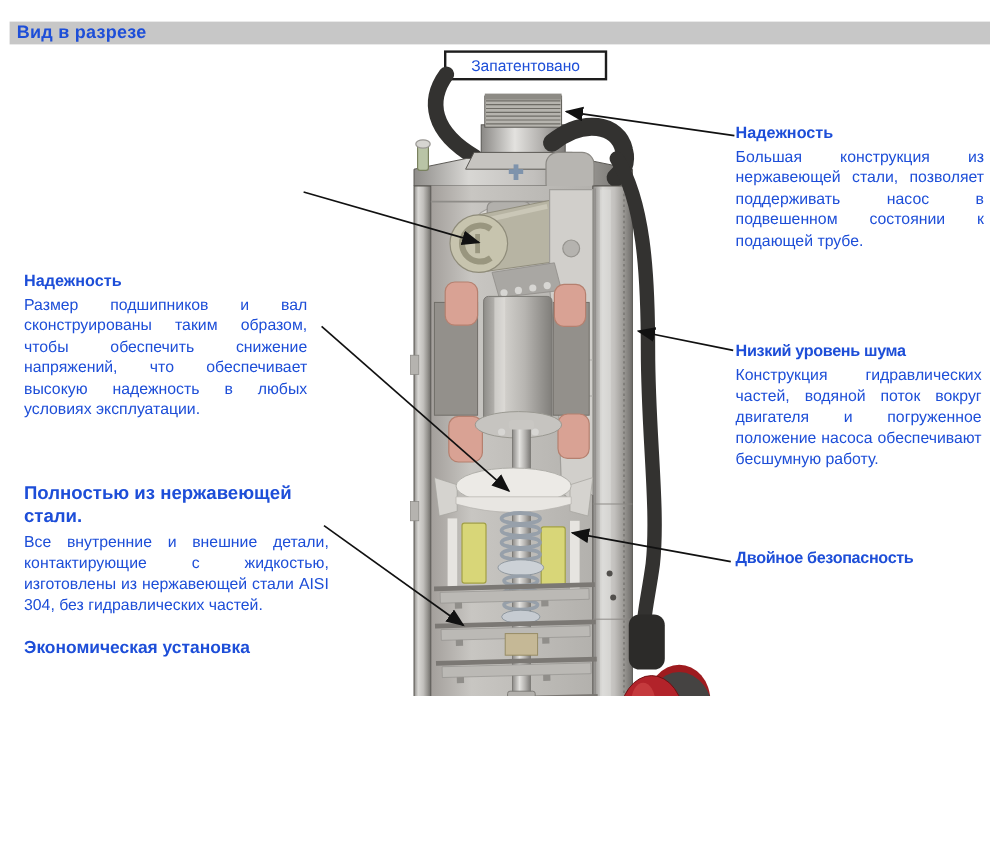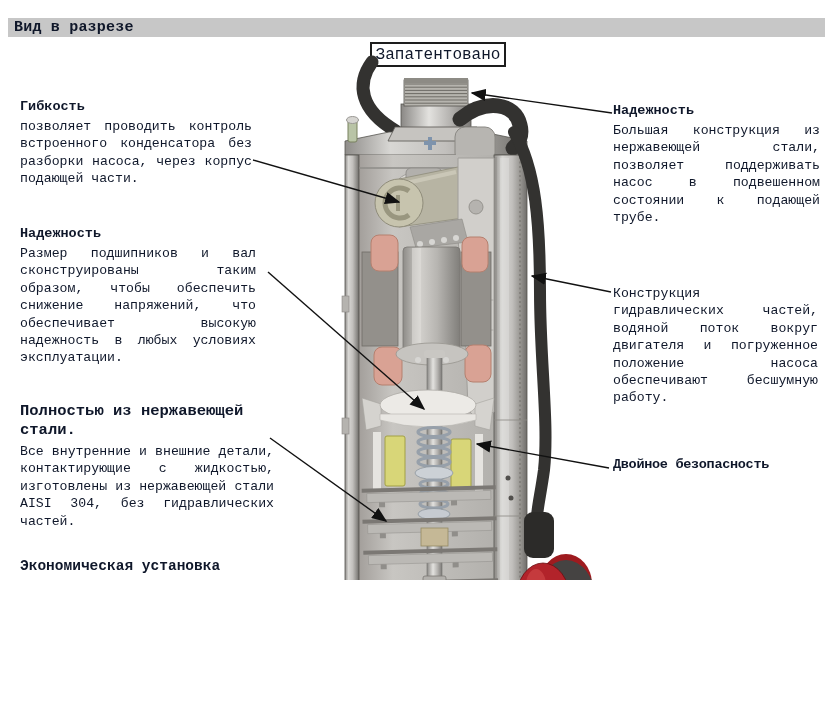--- a/index.html
+++ b/index.html
@@ -1,23 +1,23 @@
 <!DOCTYPE html>
 <html><head>
 <meta charset="utf-8">
 <style>
   html,body { margin:0; padding:0; background:#ffffff; }
   .page { position:relative; width:833px; height:580px; background:#fff; overflow:hidden;
-          font-family:Liberation Mono, monospace; color:#0f172a; }
+          font-family:Liberation Sans, sans-serif; color:#1d4ed8; }
   .header-bar { position:absolute; left:8px; top:18px; width:817px; height:19px;
                 display:flex; align-items:center; background:#c7c7c7; }
   .header-bar span { font-size:15px; font-weight:bold; padding-left:6px; letter-spacing:.2px; }
   .patent-box { position:absolute; left:370px; top:42px; width:132px; height:21px;
                 border:2px solid #1d1d1d; background:#fff; display:flex; align-items:center;
-                justify-content:center; font-size:16px; }
+                justify-content:center; font-size:13px; }
   .figure-svg { position:absolute; left:0; top:0; }
   .ann { position:absolute; }
   .ann h3 { margin:0 0 3px 0; font-size:13.5px; line-height:16px; font-weight:bold; }
   .ann p  { margin:0; font-size:13.2px; line-height:17.4px; text-align:justify; text-align-last:left; }
   .ann.hl-big h3 { font-size:15.5px; line-height:19px; }
   .ann.hl-med h3 { font-size:14.5px; }
   .ann.cond h3 { letter-spacing:-0.3px; }
   .footer-rule { position:absolute; left:8px; top:704px; width:817px; height:1px; background:#a5a5a5; }
 </style>
 </head>
@@ -247,45 +247,42 @@
       <line x1="253" y1="160" x2="399" y2="202" marker-end="url(#ah)"></line>
       <line x1="268" y1="272" x2="424" y2="409" marker-end="url(#ah)"></line>
       <line x1="270" y1="438" x2="386" y2="521" marker-end="url(#ah)"></line>
       <line x1="292" y1="606" x2="350" y2="617" marker-end="url(#ah)"></line>
       <line x1="612" y1="113" x2="472" y2="93" marker-end="url(#ah)"></line>
       <line x1="611" y1="292" x2="532" y2="276" marker-end="url(#ah)"></line>
       <line x1="609" y1="468" x2="477" y2="444" marker-end="url(#ah)"></line>
     </g>
   </svg>
 
-  <div class="ann" style="left:20px; top:99px; width:232px;">
-    <h3>Гибкость</h3>
-    <p>позволяет проводить контроль встроенного конденсатора без разборки насоса, через корпус подающей части.</p>
-  </div>
 
   <div class="ann" style="left:20px; top:226px; width:236px;">
     <h3>Надежность</h3>
     <p>Размер подшипников и вал сконструированы таким образом, чтобы обеспечить снижение напряжений, что обеспечивает высокую надежность в любых условиях эксплуатации.</p>
   </div>
 
   <div class="ann hl-big" style="left:20px; top:402px; width:254px;">
     <h3>Полностью из нержавеющей стали.</h3>
     <p>Все внутренние и внешние детали, контактирующие с жидкостью, изготовлены из нержавеющей стали AISI 304, без гидравлических частей.</p>
   </div>
 
-  <div class="ann hl-med" style="left:20px; top:558px; width:281px;">
+  <div class="ann hl-med" style="left:20px; top:532px; width:281px;">
     <h3>Экономическая установка</h3>
   </div>
 
   <div class="ann" style="left:613px; top:103px; width:207px;">
     <h3>Надежность</h3>
     <p>Большая конструкция из нержавеющей стали, позволяет поддерживать насос в подвешенном состоянии к подающей трубе.</p>
   </div>
 
   <div class="ann cond" style="left:613px; top:285px; width:205px;">
+    <h3>Низкий уровень шума</h3>
     <p>Конструкция гидравлических частей, водяной поток вокруг двигателя и погруженное положение насоса обеспечивают бесшумную работу.</p>
   </div>
 
   <div class="ann cond" style="left:613px; top:457px; width:210px;">
     <h3>Двойное безопасность</h3>
   </div>
 
   <div class="footer-rule"></div>
 </div>
 

